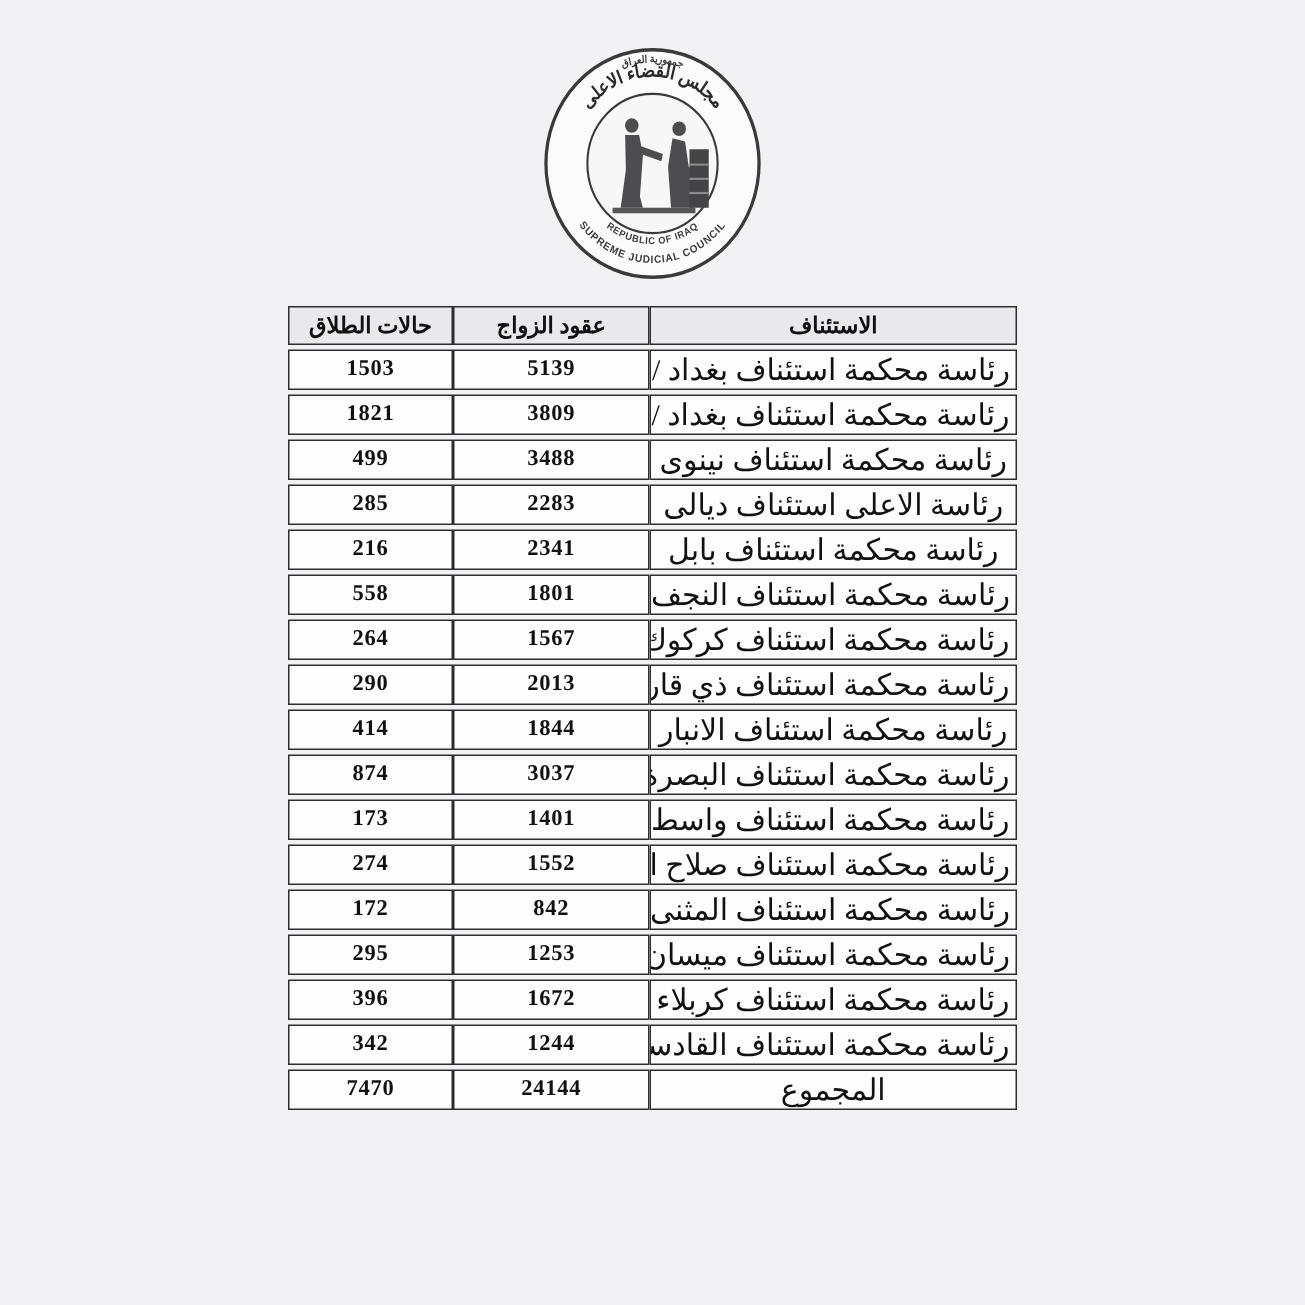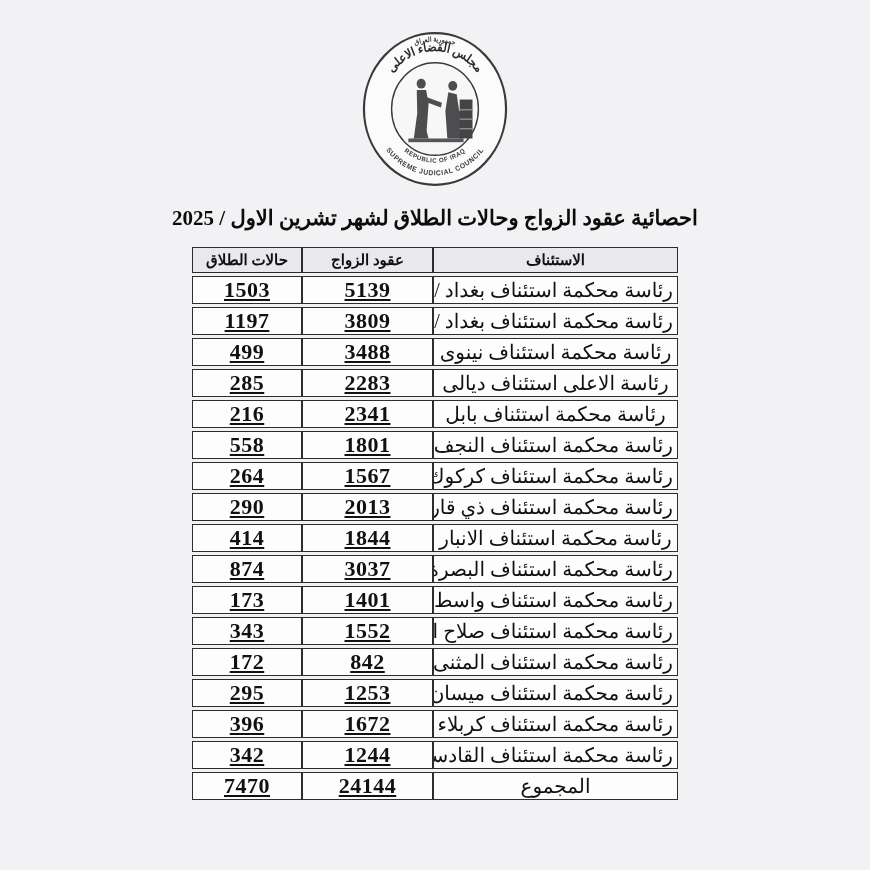--- a/index.html
+++ b/index.html
@@ -48,21 +48,21 @@
     margin-left:20px;
   }
   table.stats th{
     background:#e9e9ed;
     height:24px;
     font-size:15px;
     font-weight:bold;
   }
   table.stats td{height:25px;}
   td.court{font-size:20px;font-weight:normal;}
-  td.num{font-size:22px;font-weight:bold;letter-spacing:0.5px;direction:ltr;text-decoration:underline;}
+  td.num{font-size:15px;font-weight:bold;letter-spacing:0.5px;direction:ltr;}
   col.c-appeals{width:245px;}
   col.c-marriage{width:131px;}
   col.c-divorce{width:110px;}
 </style>
 </head>
 <body>
 
 <div class="page">
 
   <div class="seal">
@@ -107,21 +107,20 @@
         <path d="M88.5,59 L97,61 L99.5,77 L104,79 L103,103 L87.5,103 L85.5,77 Z"></path>
 
         <path d="M100,66 L113,66 L113,103 L100,103 Z" fill="#444446"></path>
         <rect x="100" y="75" width="13" height="1.4" fill="#8a8a8c"></rect>
         <rect x="100" y="84" width="13" height="1.4" fill="#8a8a8c"></rect>
         <rect x="100" y="93" width="13" height="1.4" fill="#8a8a8c"></rect>
       </g>
     </svg>
   </div>
 
-  <div class="title" dir="rtl">احصائية عقود الزواج وحالات الطلاق لشهر تشرين الاول / 2025</div>
 
   <table class="stats" dir="rtl">
     <colgroup>
       <col class="c-appeals">
         <col class="c-marriage">
         <col class="c-divorce">
     </colgroup>
     <thead>
       <tr>
         <th>الاستئناف</th>
@@ -131,21 +130,21 @@
     </thead>
     <tbody>
         <tr>
           <td class="court">رئاسة محكمة استئناف بغداد / الرصافة</td>
           <td class="num">5139</td>
           <td class="num">1503</td>
         </tr>
         <tr>
           <td class="court">رئاسة محكمة استئناف بغداد / الكرخ</td>
           <td class="num">3809</td>
-          <td class="num">1197</td>
+          <td class="num">1821</td>
         </tr>
         <tr>
           <td class="court">رئاسة محكمة استئناف نينوى</td>
           <td class="num">3488</td>
           <td class="num">499</td>
         </tr>
         <tr>
           <td class="court">رئاسة الاعلى استئناف ديالى</td>
           <td class="num">2283</td>
           <td class="num">285</td>
@@ -181,21 +180,21 @@
           <td class="num">874</td>
         </tr>
         <tr>
           <td class="court">رئاسة محكمة استئناف واسط</td>
           <td class="num">1401</td>
           <td class="num">173</td>
         </tr>
         <tr>
           <td class="court">رئاسة محكمة استئناف صلاح الدين</td>
           <td class="num">1552</td>
-          <td class="num">343</td>
+          <td class="num">274</td>
         </tr>
         <tr>
           <td class="court">رئاسة محكمة استئناف المثنى</td>
           <td class="num">842</td>
           <td class="num">172</td>
         </tr>
         <tr>
           <td class="court">رئاسة محكمة استئناف ميسان</td>
           <td class="num">1253</td>
           <td class="num">295</td>

